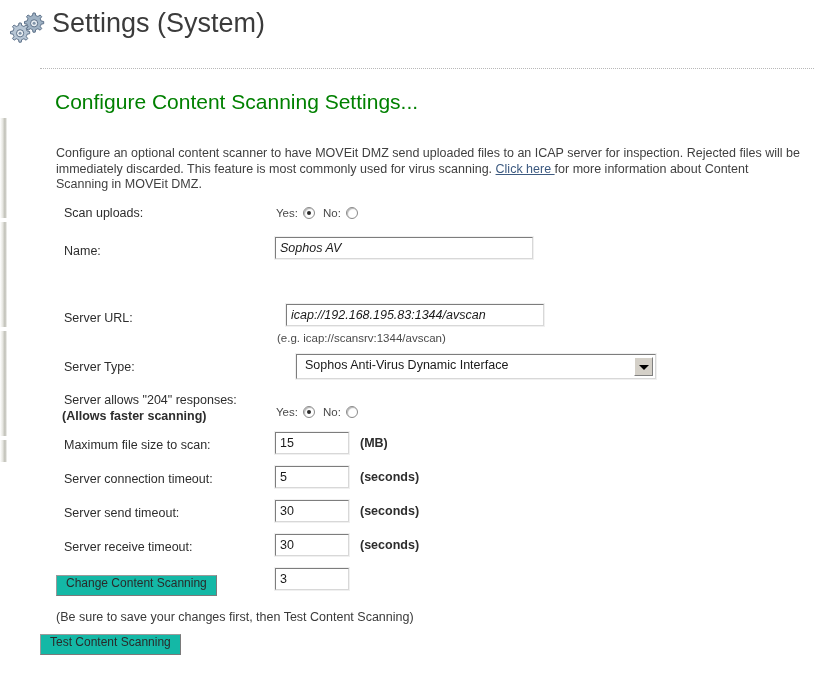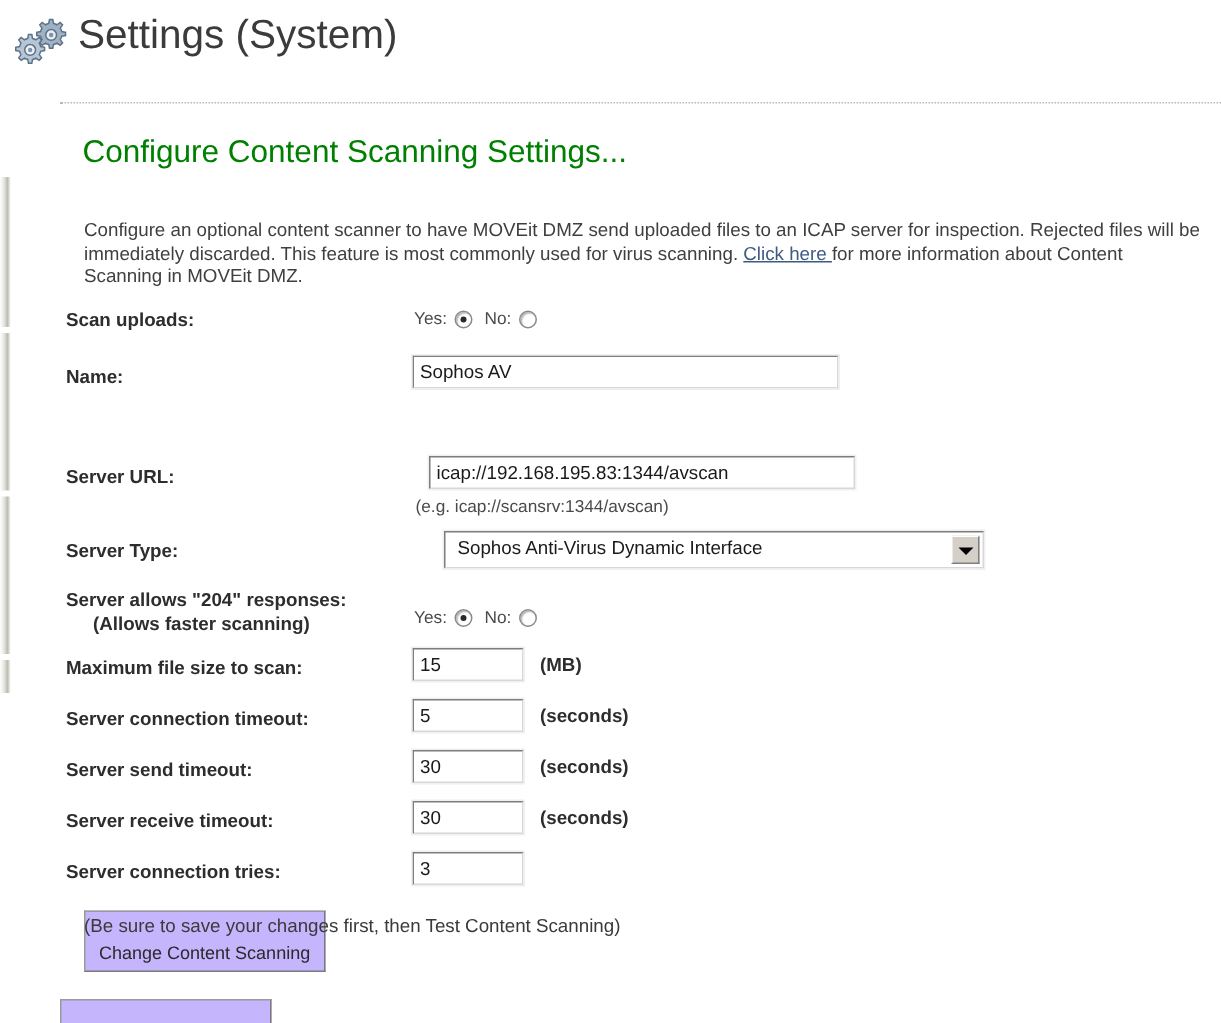--- a/index.html
+++ b/index.html
@@ -85,24 +85,24 @@
     position: absolute;
     left: 0; top: 203px;
     width: 814px;
   }
   .row {
     position: relative;
     height: 34px;
   }
   .row .label {
     position: absolute;
-    left: 44px;
+    left: 64px;
     top: 3px;
     font-size: 12.5px;
-    font-weight: bold;
+    font-weight: normal;
     color: #2d2d2d;
     white-space: nowrap;
   }
   .row .sublabel {
     position: absolute;
     left: 62px;
     top: 19px;
     font-size: 12.5px;
     font-weight: bold;
     color: #2d2d2d;
@@ -152,21 +152,21 @@
     border-bottom: 1px solid #d8d8d8;
     outline: 1px solid #f0f0f0;
     background: #ffffff;
     font-family: "Liberation Sans", sans-serif;
     font-size: 12.5px;
     color: #1a1a1a;
     padding: 2px 4px;
     height: 22px;
     line-height: 18px;
   }
-  .tinput.wide  { width: 284px; }
+  .tinput.wide  { width: 258px; font-style: italic; }
   .tinput.num   { width: 74px; }
 
   .hint {
     position: absolute;
     left: 277px;
     font-size: 11.5px;
     color: #4a4a4a;
     white-space: nowrap;
   }
 
@@ -214,31 +214,30 @@
     left: 4px; top: 7px;
     width: 0; height: 0;
     border-left: 5px solid transparent;
     border-right: 5px solid transparent;
     border-top: 5px solid #000000;
   }
 
   
   .btn {
     position: absolute;
-    background: #c4b5fd;
+    background: #14b8a6;
     border: 1px solid #9a9a9a;
     border-right-color: #7a7a7a;
     border-bottom-color: #7a7a7a;
     font-family: "Liberation Sans", sans-serif;
     font-size: 12px;
     color: #2a2a2a;
-    padding: 20px 9px 5px 9px;
+    padding: 0 9px 5px 9px;
     white-space: nowrap;
     cursor: pointer;
-    margin-top: 32px;
   }
   .note {
     position: absolute;
     font-size: 12.5px;
     color: #3a3a3a;
     white-space: nowrap;
   }
 </style>
 </head>
 <body>

